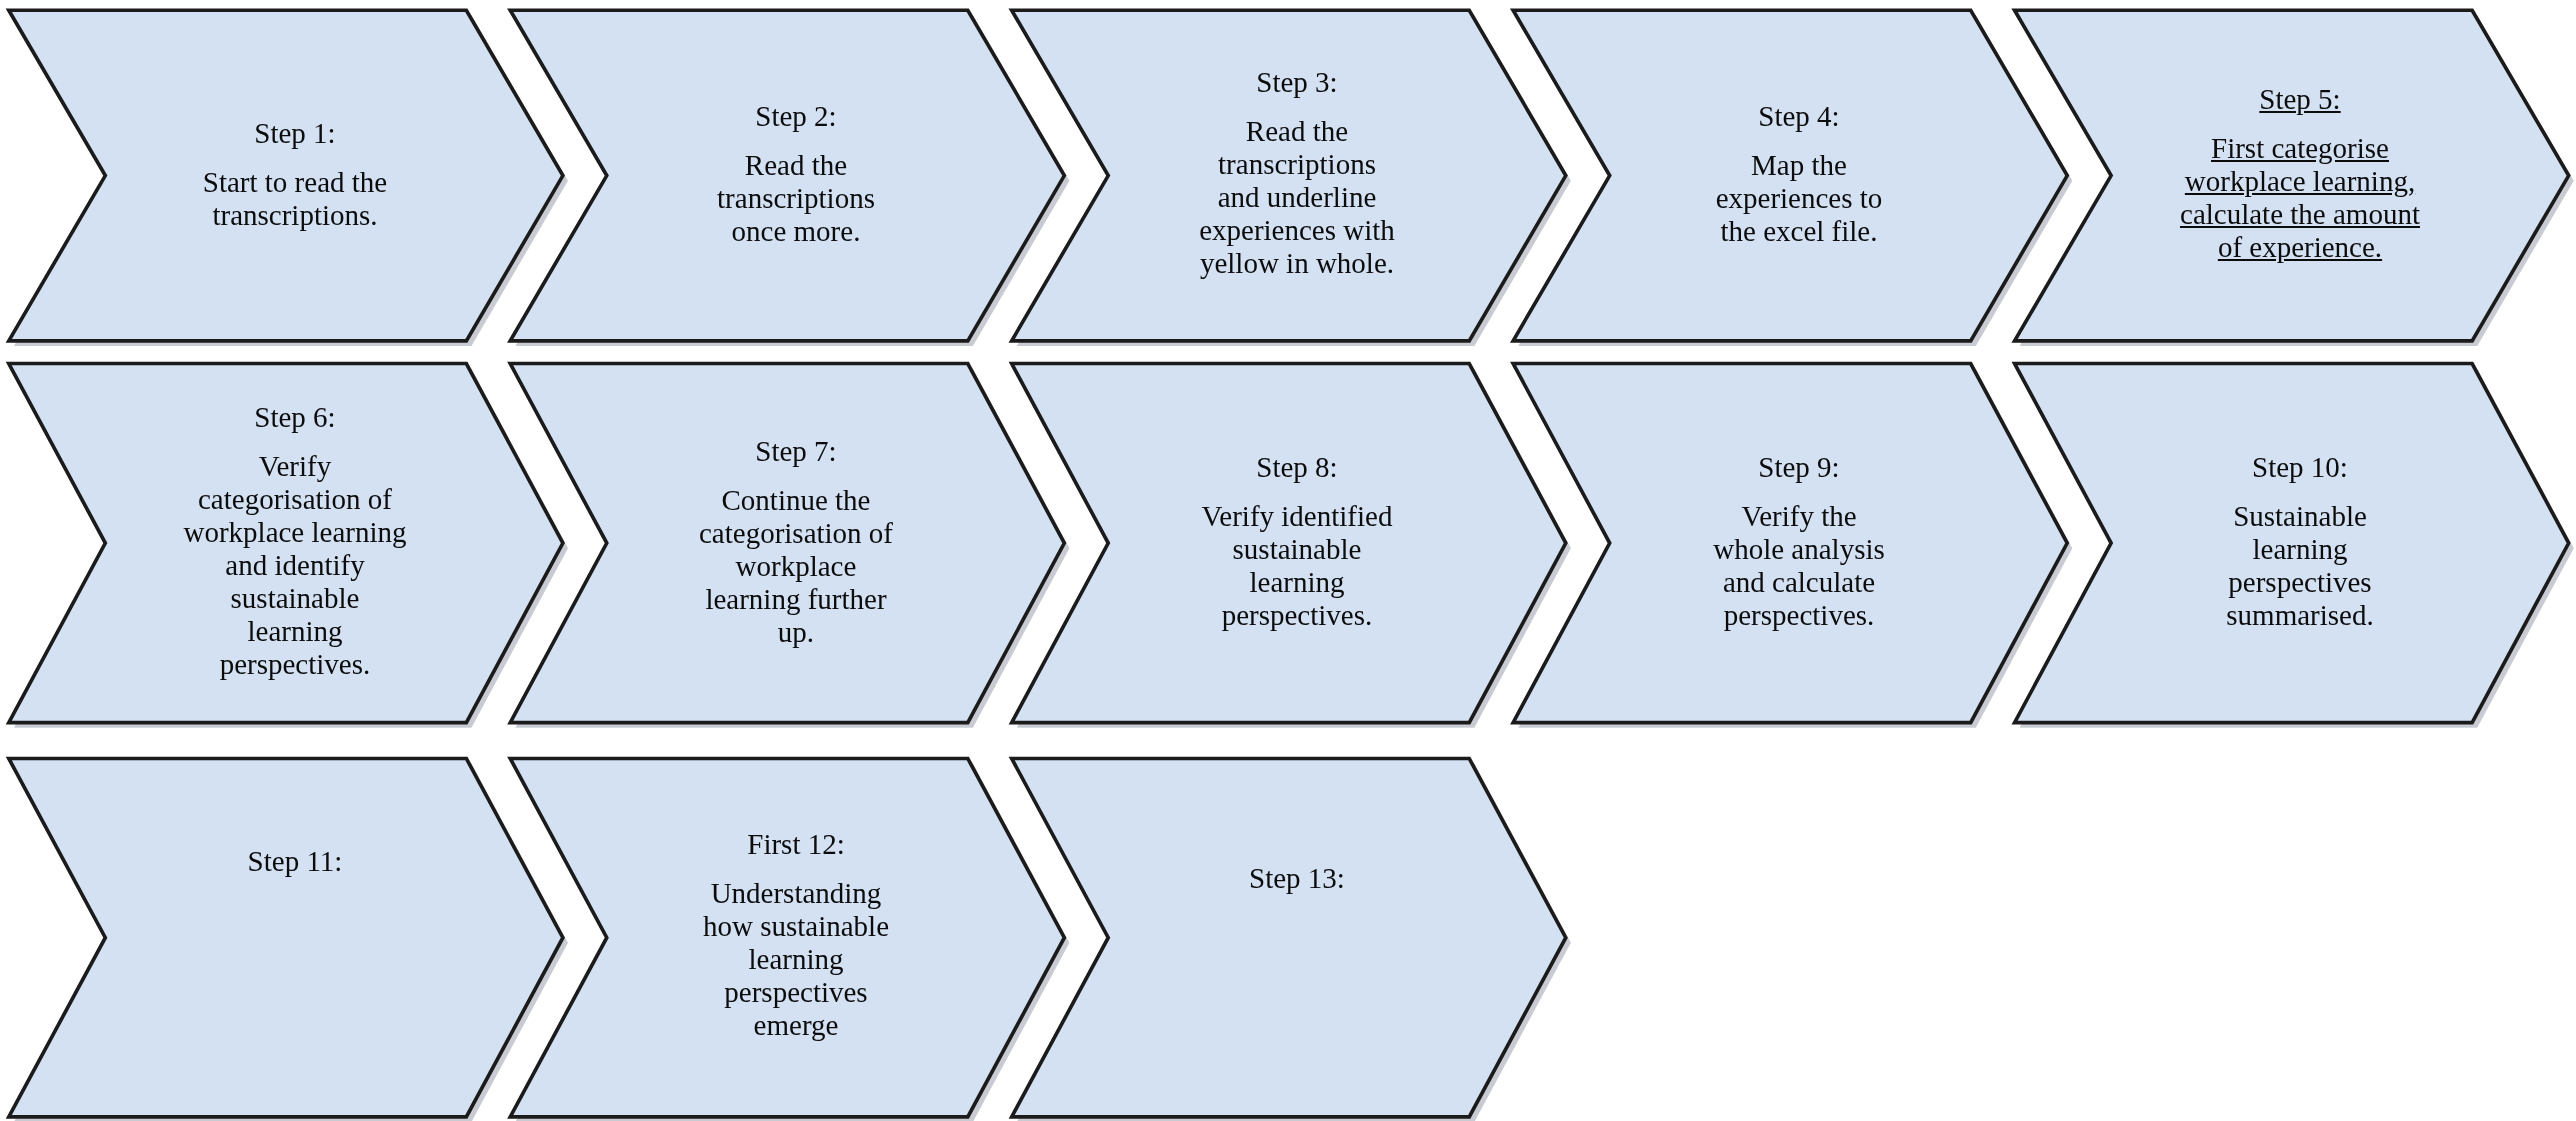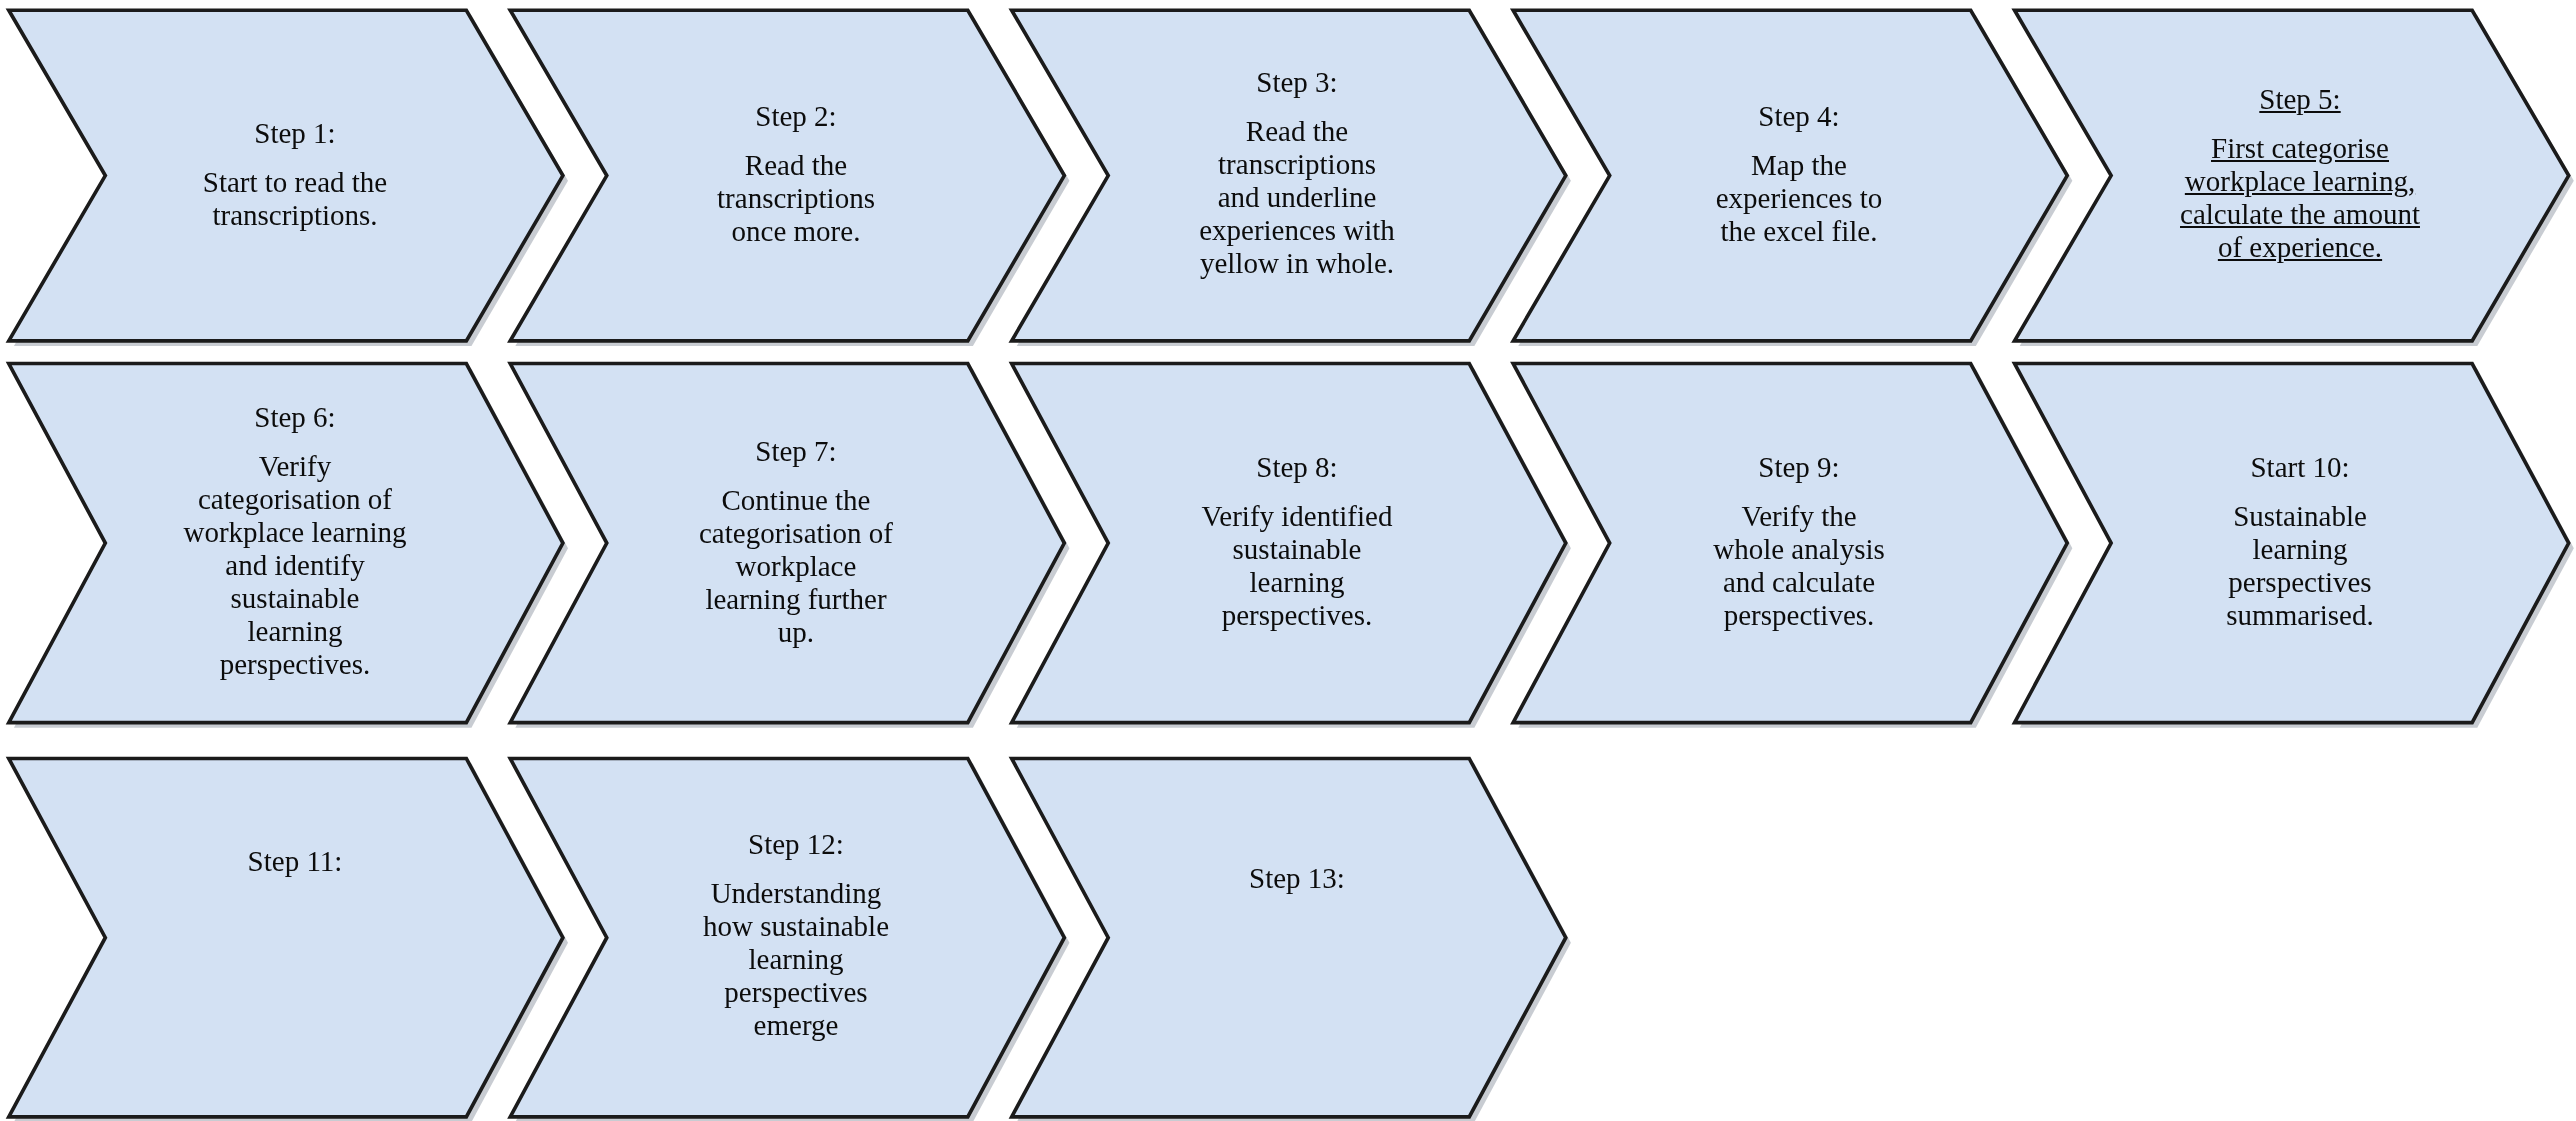--- a/index.html
+++ b/index.html
@@ -145,33 +145,33 @@
       <div class="chev-label" style="left: 1620px; width: 358px; top: 364px; height: 359px; padding-top: 87px;">
         <div class="chev-title">Step 9:</div>
         <div class="chev-body">
           <span>Verify the</span>
           <span>whole analysis</span>
           <span>and calculate</span>
           <span>perspectives.</span>
         </div>
       </div>
       <div class="chev-label" style="left: 2121px; width: 358px; top: 364px; height: 359px; padding-top: 87px;">
-        <div class="chev-title">Start 10:</div>
+        <div class="chev-title">Step 10:</div>
         <div class="chev-body">
           <span>Sustainable</span>
           <span>learning</span>
           <span>perspectives</span>
           <span>summarised.</span>
         </div>
       </div>
       <div class="chev-label" style="left: 116px; width: 358px; top: 758px; height: 358px; padding-top: 87px;">
         <div class="chev-title">Step 11:</div>
       </div>
       <div class="chev-label" style="left: 617px; width: 358px; top: 758px; height: 358px; padding-top: 70px;">
-        <div class="chev-title">Step 12:</div>
+        <div class="chev-title">First 12:</div>
         <div class="chev-body">
           <span>Understanding</span>
           <span>how sustainable</span>
           <span>learning</span>
           <span>perspectives</span>
           <span>emerge</span>
         </div>
       </div>
       <div class="chev-label" style="left: 1118px; width: 358px; top: 758px; height: 358px; padding-top: 104px;">
         <div class="chev-title">Step 13:</div>

